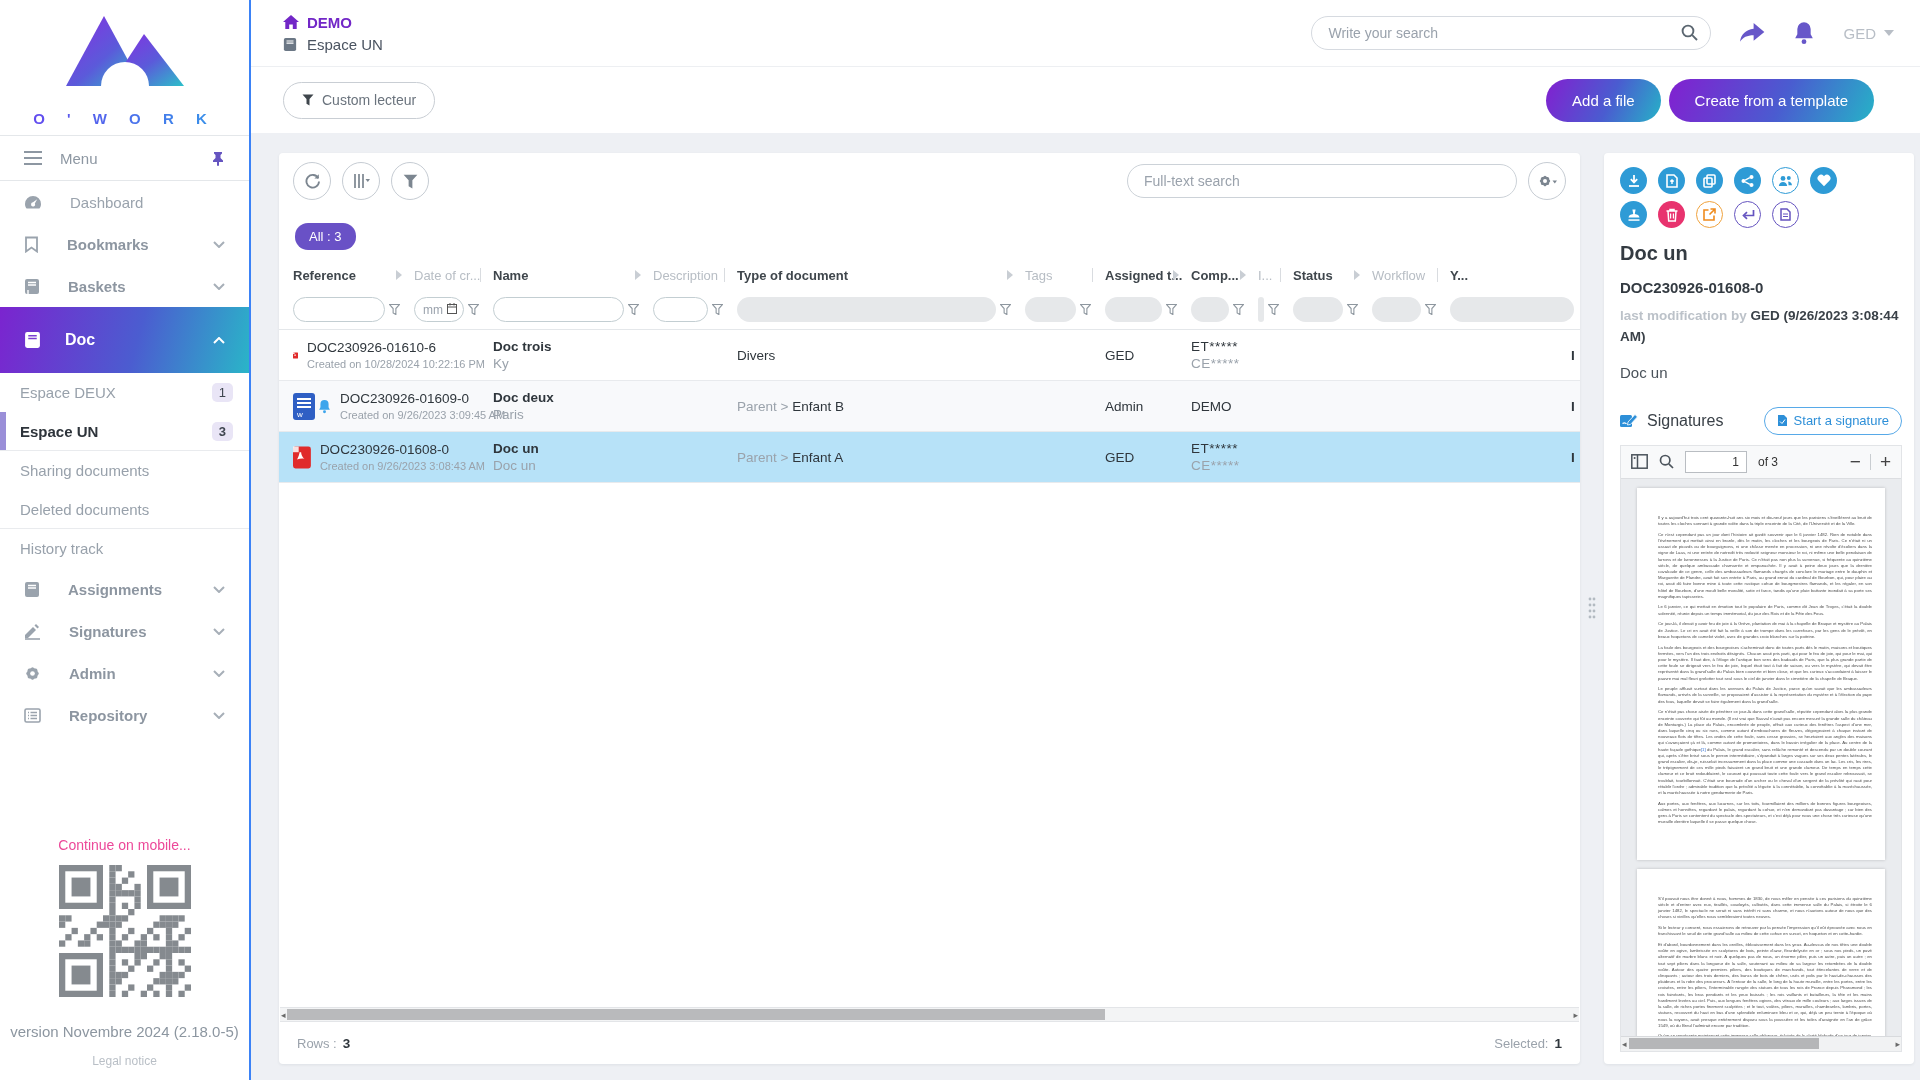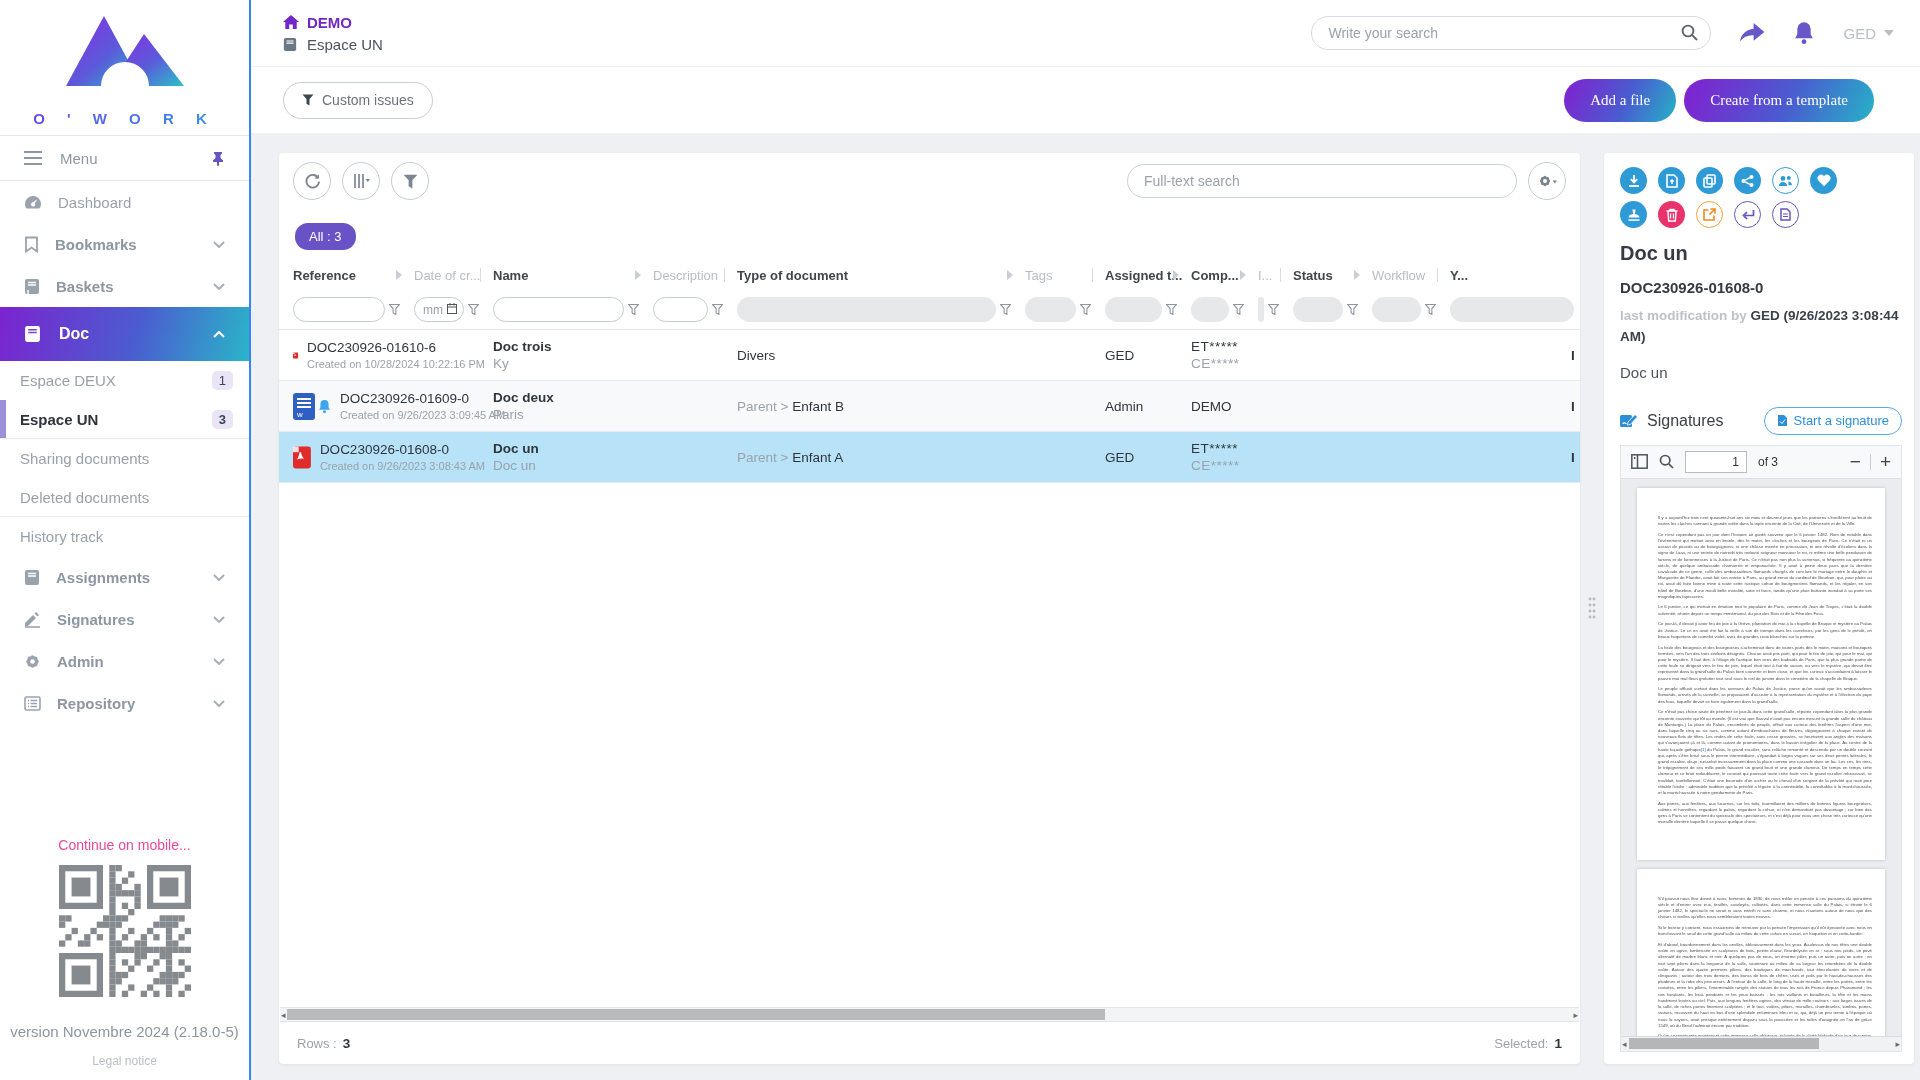--- a/index.html
+++ b/index.html
@@ -8,25 +8,25 @@
   .app { display:flex; width:1920px; height:1080px; }
 
   
   .sidebar { width:251px; background:#fff; border-right:2px solid #3b82f6; display:flex; flex-direction:column; flex:none; }
   .logo-block { padding:16px 0 8px; text-align:center; }
   .logo-text { font-weight:bold; font-size:15px; letter-spacing:9px; margin-top:2px;
     background:linear-gradient(90deg,#6a3ef0,#2f9fe8); -webkit-background-clip:text; background-clip:text; color:transparent; }
   .menu-row { height:46px; border-top:1px solid #e4e7ea; border-bottom:1px solid #e4e7ea; display:flex; align-items:center; padding:0 24px; color:#8d97a2; }
   .menu-row .lbl { margin-left:18px; font-size:15px; }
   .pin { margin-left:auto; color:#6554c0; }
-  .nav-item { height:42px; display:flex; align-items:center; padding:0 24px; gap:16px; color:#9aa3ad; }
+  .nav-item { height:42px; display:flex; align-items:center; padding:0 24px; gap:28px; color:#9aa3ad; }
   .nav-item .lbl { font-size:15px; font-weight:bold; color:#8d96a1; }
   .nav-item .lbl.reg { font-weight:normal; color:#9aa3ad; }
   .chev { margin-left:auto; color:#a7afb8; }
-  .doc-item { height:54px; background:linear-gradient(105deg,#7b24cf 0%,#4b5dd0 55%,#2ab5c8 100%); color:#fff; display:flex; align-items:center; padding:0 24px; gap:18px; }
+  .doc-item { height:66px; background:linear-gradient(105deg,#7b24cf 0%,#4b5dd0 55%,#2ab5c8 100%); color:#fff; display:flex; align-items:center; padding:0 24px; gap:24px; }
   .doc-item .lbl { font-size:16px; font-weight:bold; }
   .doc-item .chev { color:#fff; }
   .sub-item { height:39px; display:flex; align-items:center; padding:0 16px 0 20px; font-size:15px; color:#98a1ab; position:relative; }
   .sub-item.sep { border-bottom:1px solid #e9ebee; }
   .sub-item.active { color:#2e343b; font-weight:bold; }
   .sub-item.active::before { content:""; position:absolute; left:0; top:0; bottom:0; width:6px; background:#9a8fd8; }
   .badge { margin-left:auto; background:#e9e5f6; color:#3f4650; border-radius:5px; font-size:13px; padding:2px 7px; }
   .sidebar-bottom { margin-top:auto; text-align:center; padding-bottom:12px; }
   .mobile-txt { font-size:14px; color:#ec4899; }
   #qr { margin:12px auto 4px; display:block; }
@@ -43,21 +43,21 @@
   .search-wrap { position:relative; }
   .search-wrap input { width:400px; height:34px; border:1px solid #d6dae0; border-radius:17px; padding:0 40px 0 16px; font-size:14px; color:#4a5360; background:#fff; outline:none; font-family:inherit; }
   .search-wrap input::placeholder { color:#9aa2ac; }
   .search-wrap .mag { position:absolute; right:13px; top:8px; color:#5b6670; }
   .user-chip { display:flex; align-items:center; gap:8px; color:#b8bec6; font-size:15px; }
 
   
   .actionbar { height:66px; background:#fff; display:flex; align-items:center; padding:0 46px 0 32px; }
   .pill-outline { height:37px; border:1px solid #c9ced4; border-radius:19px; background:#fff; display:flex; align-items:center; gap:8px; padding:0 18px; font-size:14px; color:#6a737d; font-family:inherit; }
   .ab-right { margin-left:auto; display:flex; gap:8px; }
-  .grad-btn { height:43px; border:none; border-radius:22px; padding:0 26px; color:#fff; font-size:15px; font-family:Liberation Serif, serif; background:linear-gradient(115deg,#7d25d0 5%,#4a5cd0 55%,#26b2c7 100%); }
+  .grad-btn { height:43px; border:none; border-radius:22px; padding:0 26px; color:#fff; font-size:15px; font-family:Liberation Sans, sans-serif; background:linear-gradient(115deg,#7d25d0 5%,#4a5cd0 55%,#26b2c7 100%); }
 
   
   .content { flex:1; display:flex; padding:20px 6px 16px 28px; background:#eef0f4; min-height:0; }
   .card { background:#fff; border-radius:4px; box-shadow:0 1px 3px rgba(40,50,60,.08); }
   .table-card { width:1301px; flex:none; display:flex; flex-direction:column; min-height:0; }
   .gutter { width:24px; flex:none; display:flex; align-items:center; justify-content:center; }
 
   .tc-toolbar { height:56px; display:flex; align-items:center; padding:0 14px; gap:11px; }
   .circle-btn { width:38px; height:38px; border-radius:50%; border:1px solid #c6ccd3; background:#fff; display:flex; align-items:center; justify-content:center; color:#7c8690; }
   .ft-search { margin-left:auto; }
@@ -471,21 +471,21 @@
             </svg>
         </div>
       </div>
     </header>
 
     <div class="actionbar">
       <button class="pill-outline">
         <svg width="12" height="12" viewBox="0 0 12 12">
             <path d="M0.5 0.5h11L7.5 5v6.5l-3-1.8V5Z" fill="#3f464c"></path>
           </svg>
-        <span>Custom issues</span>
+        <span>Custom lecteur</span>
       </button>
       <div class="ab-right">
         <button class="grad-btn">Add a file</button>
         <button class="grad-btn">Create from a template</button>
       </div>
     </div>
 
     <div class="content">
 
       <section class="card table-card">

